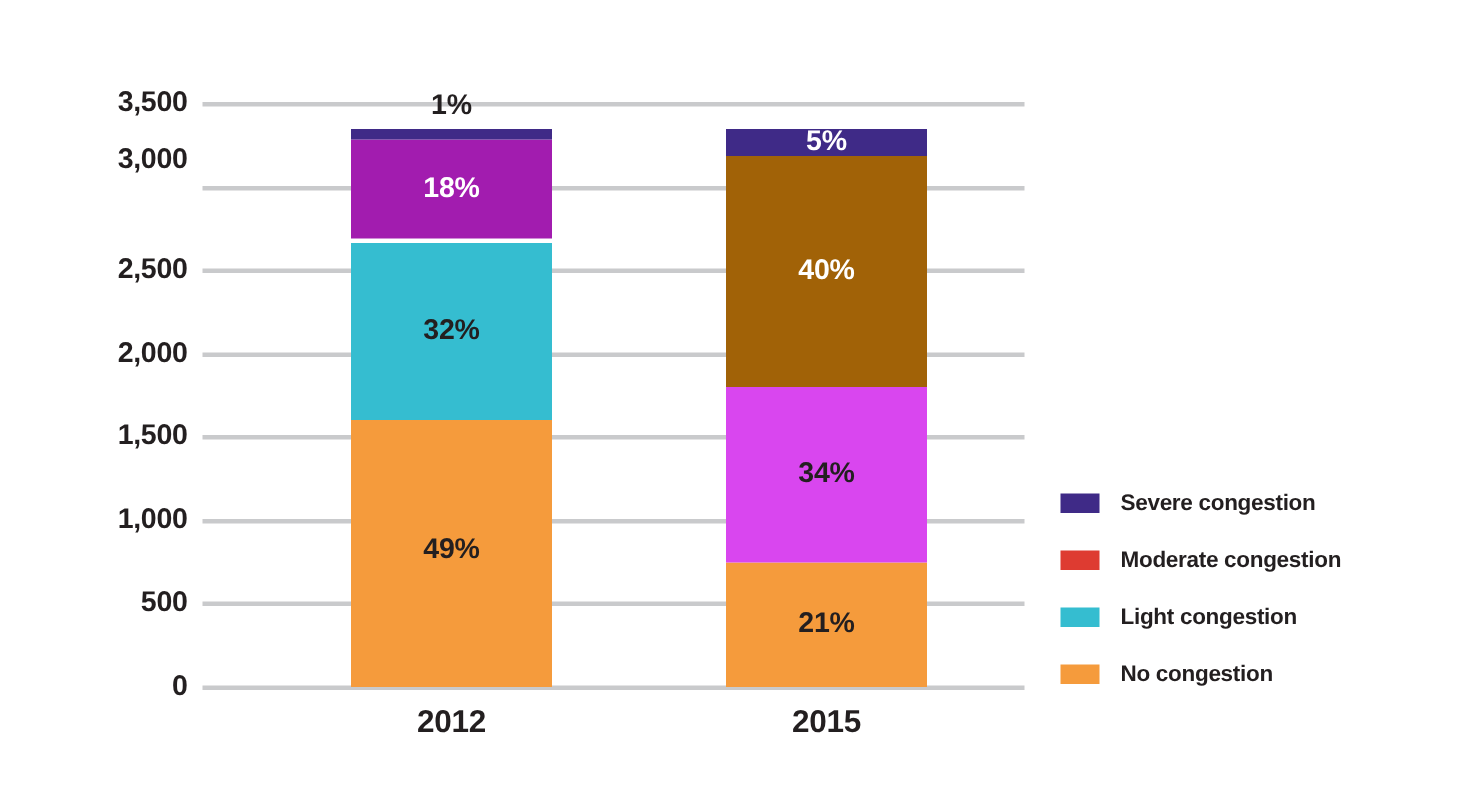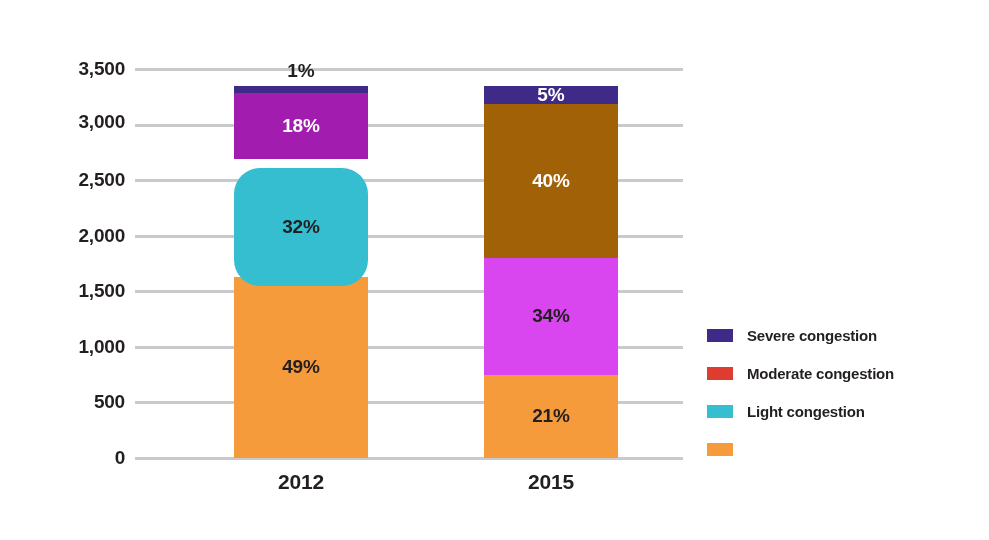--- a/index.html
+++ b/index.html
@@ -135,21 +135,21 @@
     white-space: nowrap;
   }
 </style>
 </head>
 <body>
 
 <div id="chart-root">
 
   <div id="y-axis-labels">
       <div class="ytick-label" style="top: 0px;">3,500</div>
-      <div class="ytick-label" style="top: 53px;">3,000</div>
+      <div class="ytick-label" style="top: 38px;">3,000</div>
       <div class="ytick-label" style="top: 111.143px;">2,500</div>
       <div class="ytick-label" style="top: 166.714px;">2,000</div>
       <div class="ytick-label" style="top: 222.286px;">1,500</div>
       <div class="ytick-label" style="top: 277.857px;">1,000</div>
       <div class="ytick-label" style="top: 333.429px;">500</div>
       <div class="ytick-label" style="top: 389px;">0</div>
     </div>
 
   <div id="plot-area">
       <div class="gridline" style="top: -1px; background: rgb(201, 202, 204);"></div>
@@ -158,21 +158,21 @@
       <div class="gridline" style="top: 165.714px; background: rgb(201, 202, 204);"></div>
       <div class="gridline" style="top: 221.286px; background: rgb(201, 202, 204);"></div>
       <div class="gridline" style="top: 276.857px; background: rgb(201, 202, 204);"></div>
       <div class="gridline" style="top: 332.429px; background: rgb(201, 202, 204);"></div>
       <div class="gridline" style="top: 388px; background: rgb(201, 202, 204);"></div>
       <div class="seg-label-outside" style="bottom: 376.106px; left: 99px; width: 134px; position: absolute;">1%</div>
       <div class="bar-group" style="left: 99px; width: 134px; height: 389px;">
         <div class="bar-segment" style="background: rgb(245, 155, 60); height: 181.052px; bottom: 0px;">
           <div class="seg-label dark">49%</div>
         </div>
-        <div class="bar-segment" style="background: rgb(53, 189, 208); height: 118.034px; bottom: 172px; border-radius: 26px;">
+        <div class="bar-segment" style="background: rgb(53, 189, 208); height: 118.034px; bottom: 178px;">
           <div class="seg-label dark">32%</div>
         </div>
         <div class="bar-segment" style="background: #a21caf; height: 66.0189px; bottom: 299.085px;">
           <div class="seg-label light">18%</div>
         </div>
         <div class="bar-segment" style="background: rgb(63, 42, 135); height: 7.002px; bottom: 365.104px;"></div>
       </div>
       <div class="bar-group" style="left: 349px; width: 134px; height: 389px;">
         <div class="bar-segment" style="background: rgb(245, 155, 60); height: 83.0237px; bottom: 0px;">
           <div class="seg-label dark">21%</div>
@@ -202,16 +202,17 @@
       <div class="legend-item">
         <span class="legend-swatch" style="background: rgb(222, 59, 49);"></span>
         <span class="legend-text">Moderate congestion</span>
       </div>
       <div class="legend-item">
         <span class="legend-swatch" style="background: rgb(53, 189, 208);"></span>
         <span class="legend-text">Light congestion</span>
       </div>
       <div class="legend-item">
         <span class="legend-swatch" style="background: rgb(245, 155, 60);"></span>
+        <span class="legend-text">No congestion</span>
       </div>
     </div>
 
 </div>
 
 </body></html>

